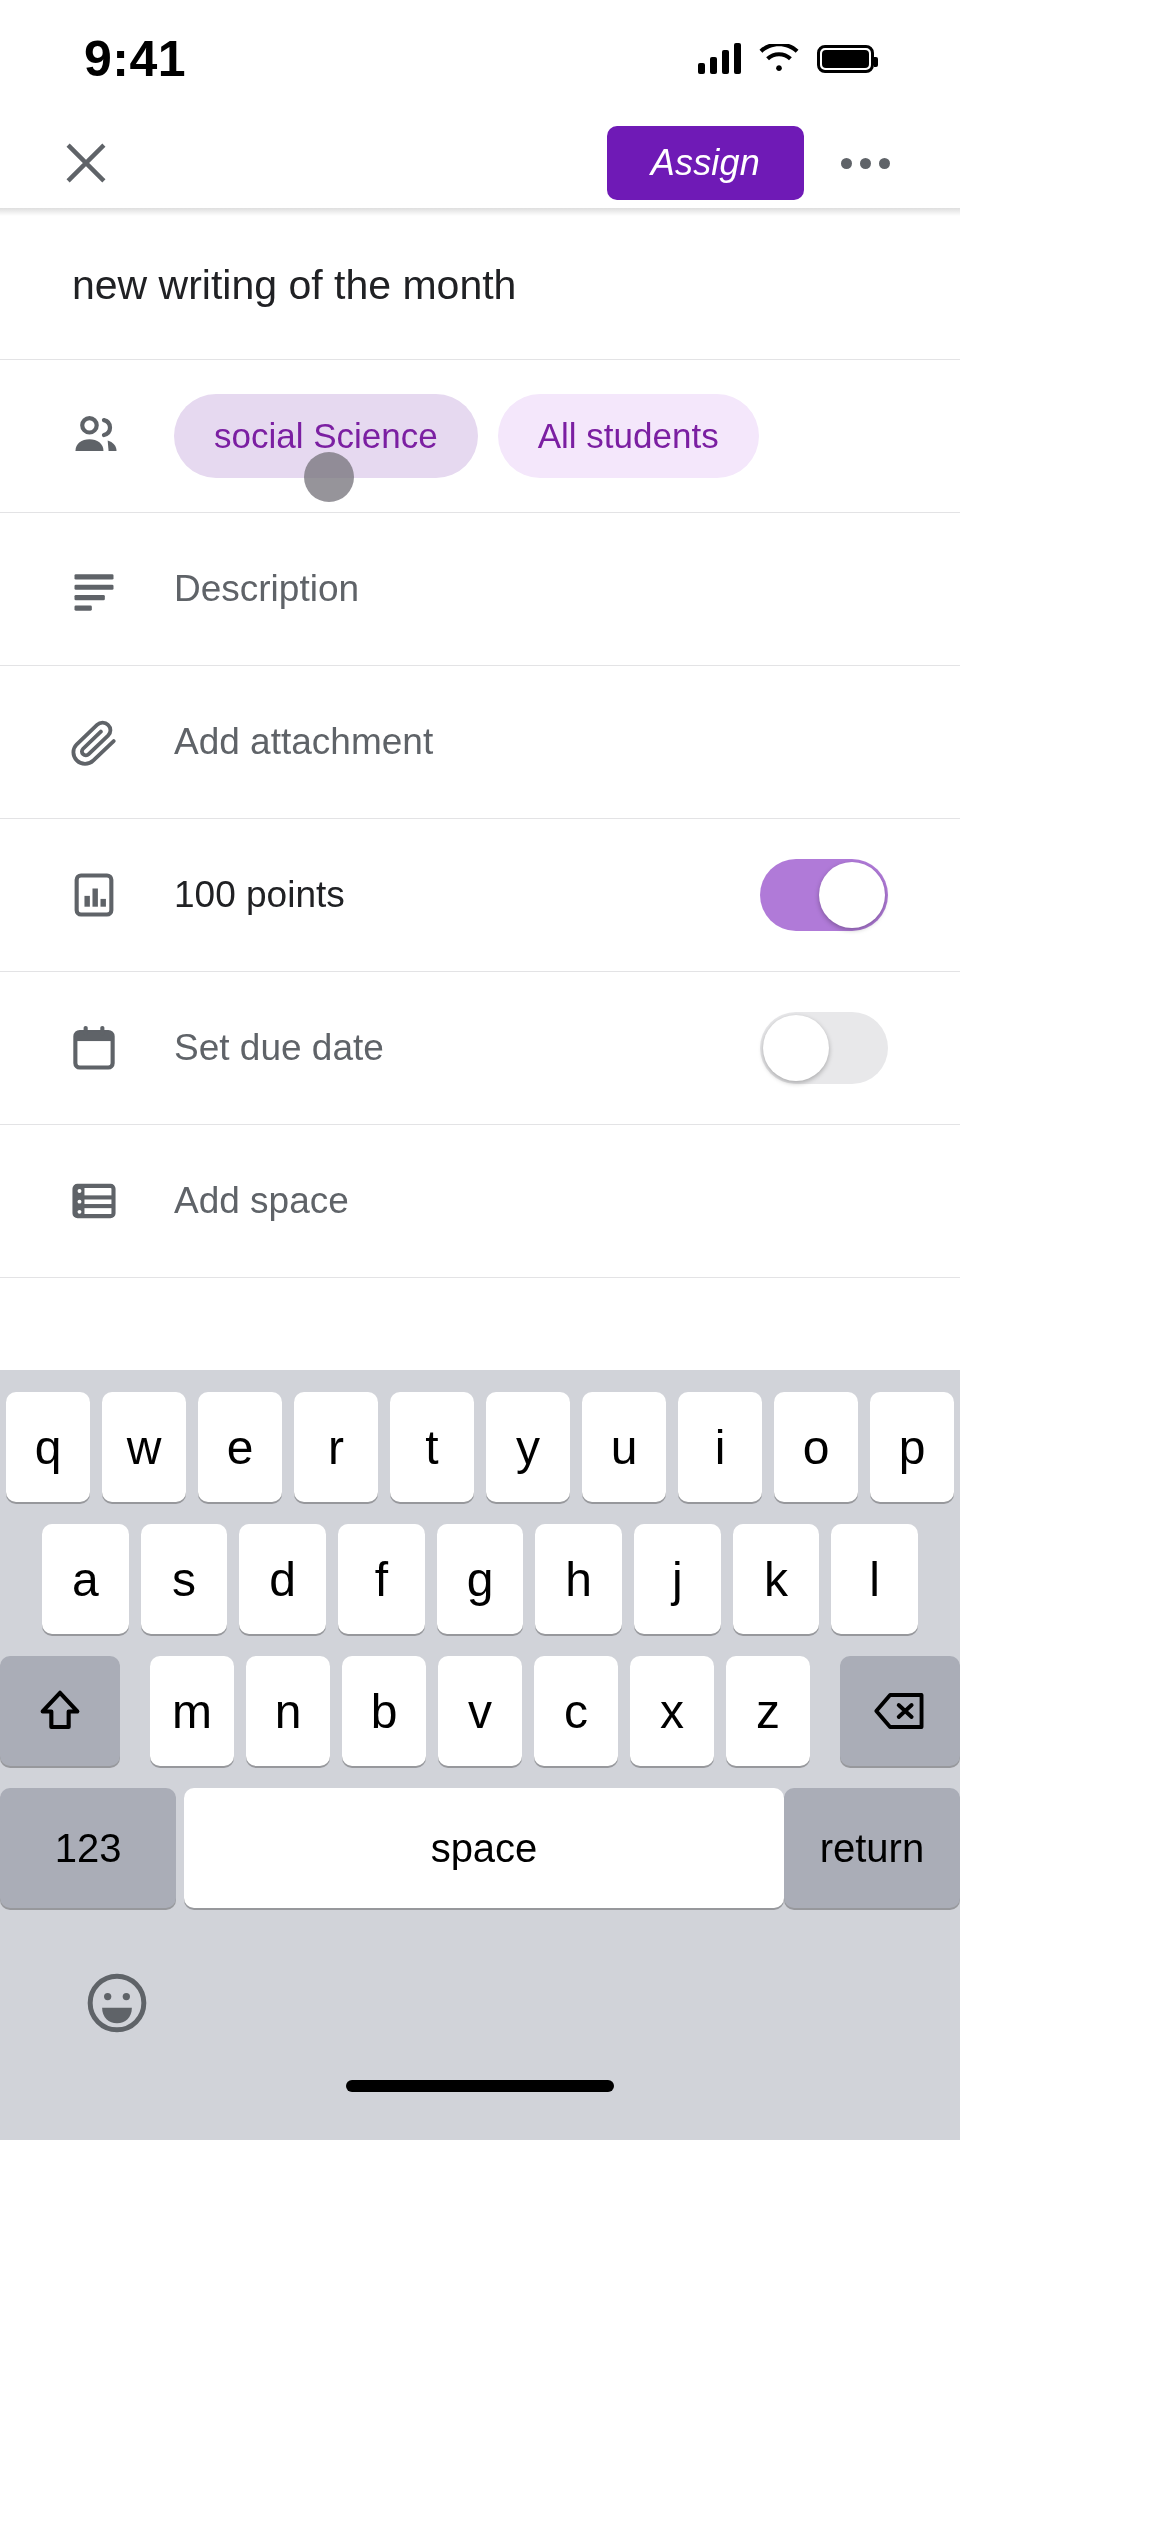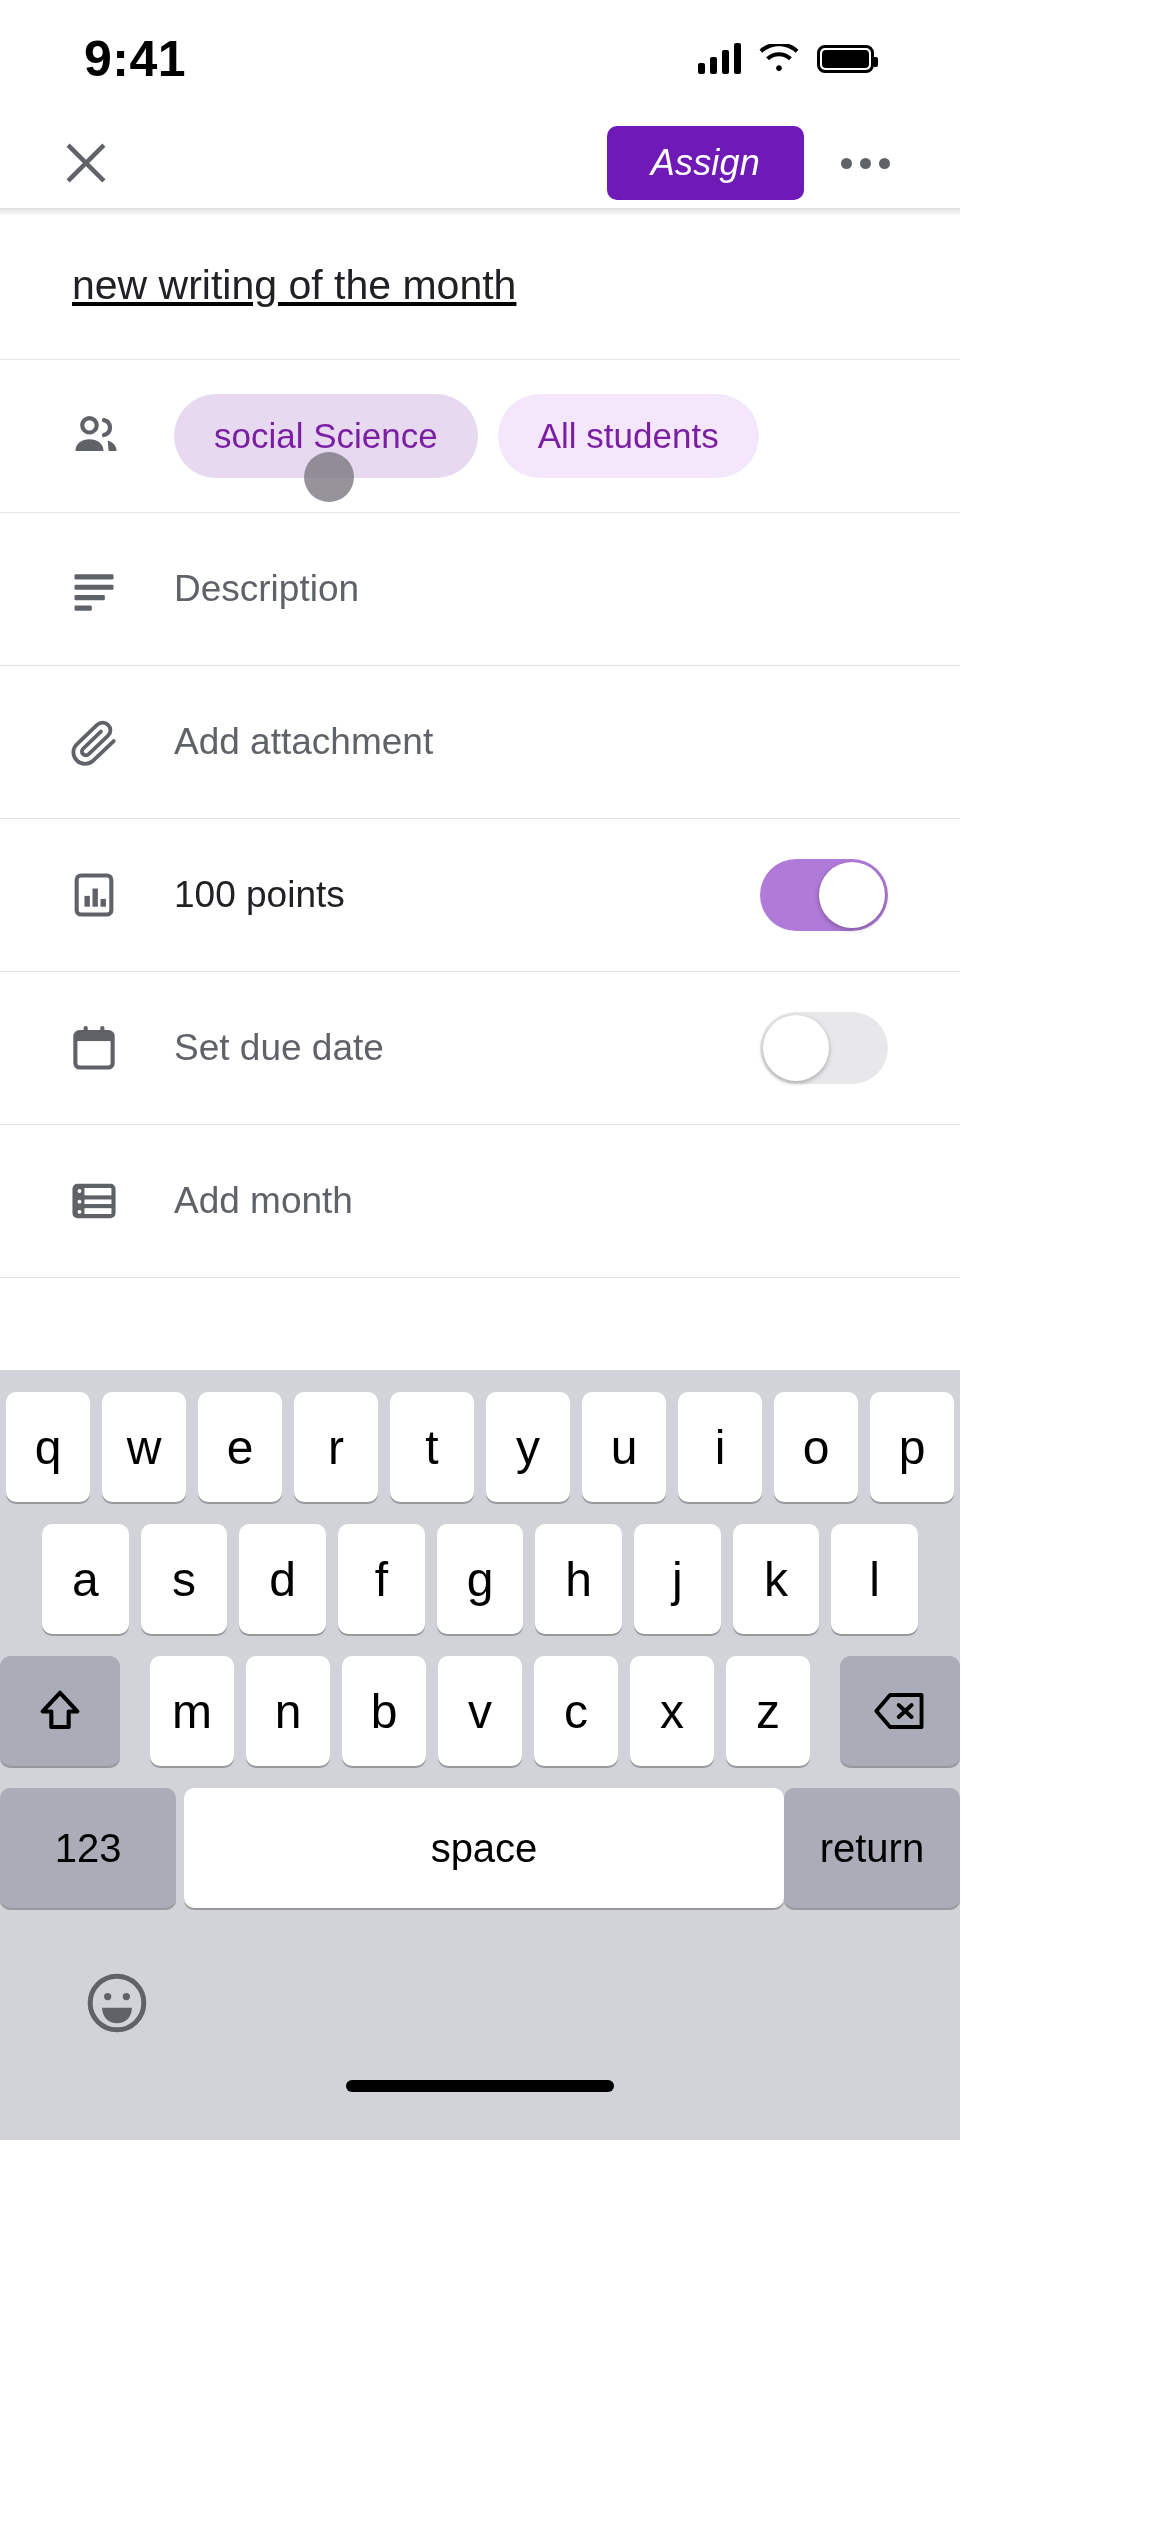--- a/index.html
+++ b/index.html
@@ -41,21 +41,21 @@
     display:flex; align-items:center; justify-content:center; cursor:pointer;font-style:italic;
   }
   .more-btn { width:78px; height:72px; display:flex; align-items:center; justify-content:center; margin-left:22px; }
   .more-btn span{ display:block; width:11px; height:11px; border-radius:50%; background:#5f6368; margin:0 4px; }
   .appbar-shadow { height:8px; width:100%;
     background: linear-gradient(to bottom, rgba(0,0,0,0.13), rgba(0,0,0,0));
   }
 
   
   .form { background:#fff; }
-  .title-row { padding: 46px 108px 50px 72px; text-decoration: underline; }
+  .title-row { padding: 46px 108px 50px 72px; }
   .title-text { font-size: 41px; color:#202124; font-weight:400; }
   .divider { height:1px; background:#e3e3e5; width:100%; }
 
   .row { display:flex; align-items:center; min-height:152px; padding: 0 72px 0 68px; position:relative; }
   .row-icon { width:72px; min-width:72px; display:flex; align-items:center; justify-content:flex-start; color:#5f6368; }
   .row-label { font-size:37px; color:#5f6368; flex:1; padding-left:34px; }
   .row-label.dark { color:#202124; }
 
   
   .chips-row { padding: 26px 72px 26px 68px; min-height:152px; display:flex; align-items:center; }
@@ -228,21 +228,21 @@
         <svg width="52" height="52" viewBox="0 0 24 24">
           <rect x="3" y="5" width="18" height="14" rx="1.4" fill="none" stroke="#5f6368" stroke-width="1.9"></rect>
           <rect x="3" y="9.4" width="18" height="1.9" fill="#5f6368"></rect>
           <rect x="3" y="13.4" width="18" height="1.9" fill="#5f6368"></rect>
           <rect x="3" y="5" width="4.6" height="14" fill="#5f6368"></rect>
           <circle cx="5.3" cy="7.4" r="0.9" fill="#fff"></circle>
           <circle cx="5.3" cy="12.3" r="0.9" fill="#fff"></circle>
           <circle cx="5.3" cy="17" r="0.9" fill="#fff"></circle>
         </svg>
       </div>
-      <div class="row-label">Add month</div>
+      <div class="row-label">Add space</div>
     </div>
     <div class="divider"></div>
 
     <div class="filler"></div>
   </div>
 
   <div class="keyboard" id="keyboard" style="background: rgb(209, 211, 217);">
     <div class="kb-row kb-row1" id="kbRow1">
         <div class="key letter">q</div>
         <div class="key letter">w</div>

